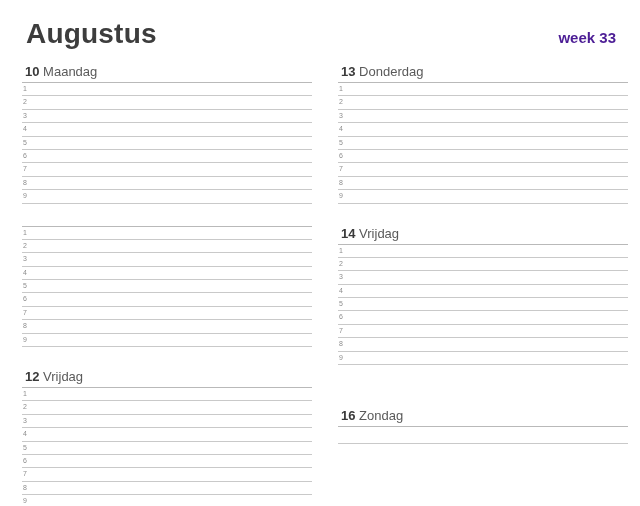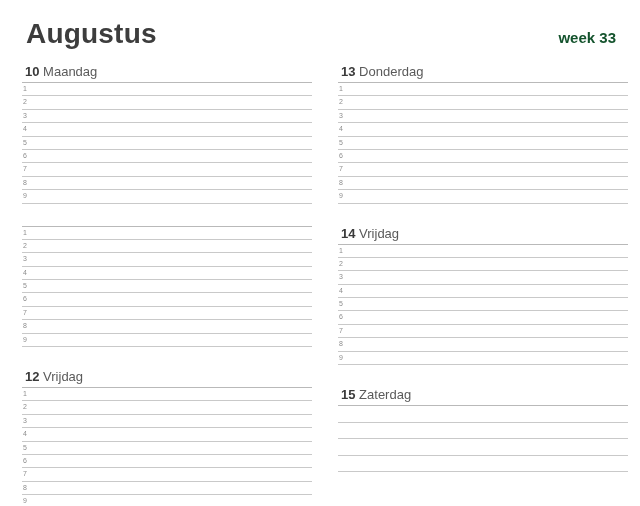--- a/index.html
+++ b/index.html
@@ -30,21 +30,21 @@
   }
   .month-title {
     font-size: 28px;
     font-weight: bold;
     color: #3d3d3d;
     letter-spacing: 0.2px;
   }
   .week-title {
     font-size: 15px;
     font-weight: bold;
-    color: #14532d;
+    color: #4c1d95;
   }
   .columns {
     display: flex;
     gap: 26px;
   }
   .col {
     width: 290px;
     flex: 0 0 290px;
     position: relative;
   }
@@ -281,36 +281,28 @@
               <span class="line-num">8</span>
             </div>
           <div class="line">
               <span class="line-num">9</span>
             </div>
         </div>
       </div>
 
       <div class="spacer-9"></div>
 
-      <div class="day-block">
-        <div class="day-head">
-          <span class="day-num">15</span>
-          <span class="day-name">Zaterdag</span>
-        </div>
-        <div class="lines">
-          <div class="line blank"></div>
-          <div class="line blank"></div>
-          <div class="line blank"></div>
-          <div class="line blank"></div>
-        </div>
-      </div>
 
       <div class="spacer-21"></div>
 
       <div class="day-block">
+        <div class="day-head">
+          <span class="day-num">16</span>
+          <span class="day-name">Zondag</span>
+        </div>
         <div class="lines">
           <div class="line blank"></div>
 
         </div>
       </div>
 
     </div>
   </div>
 </div>
 

